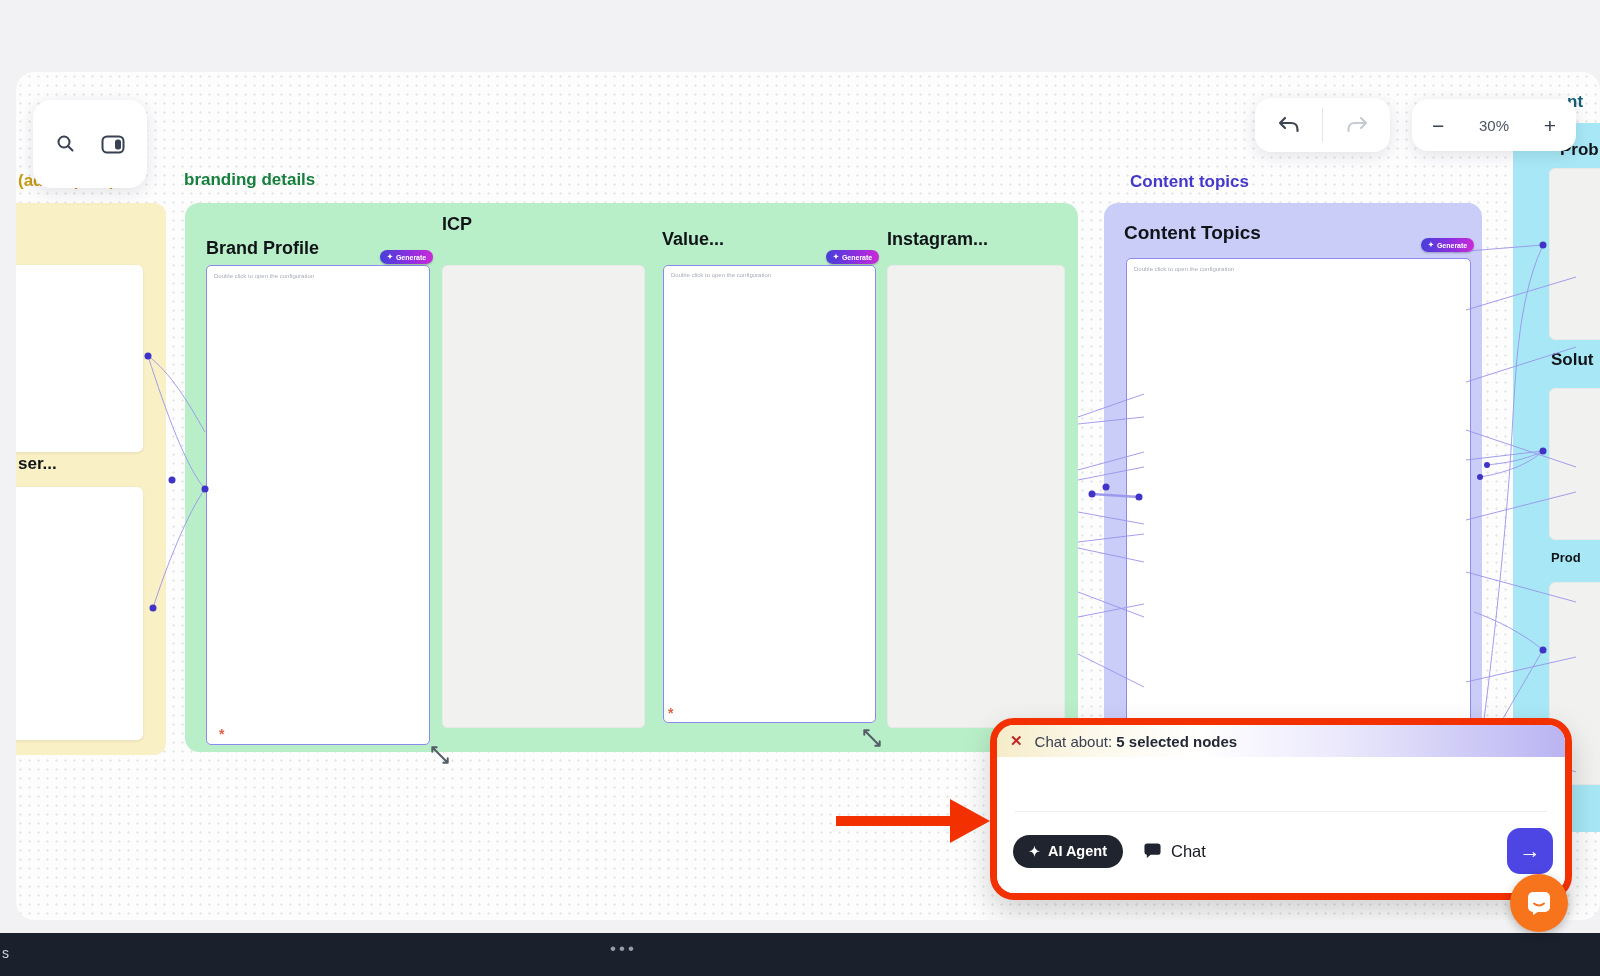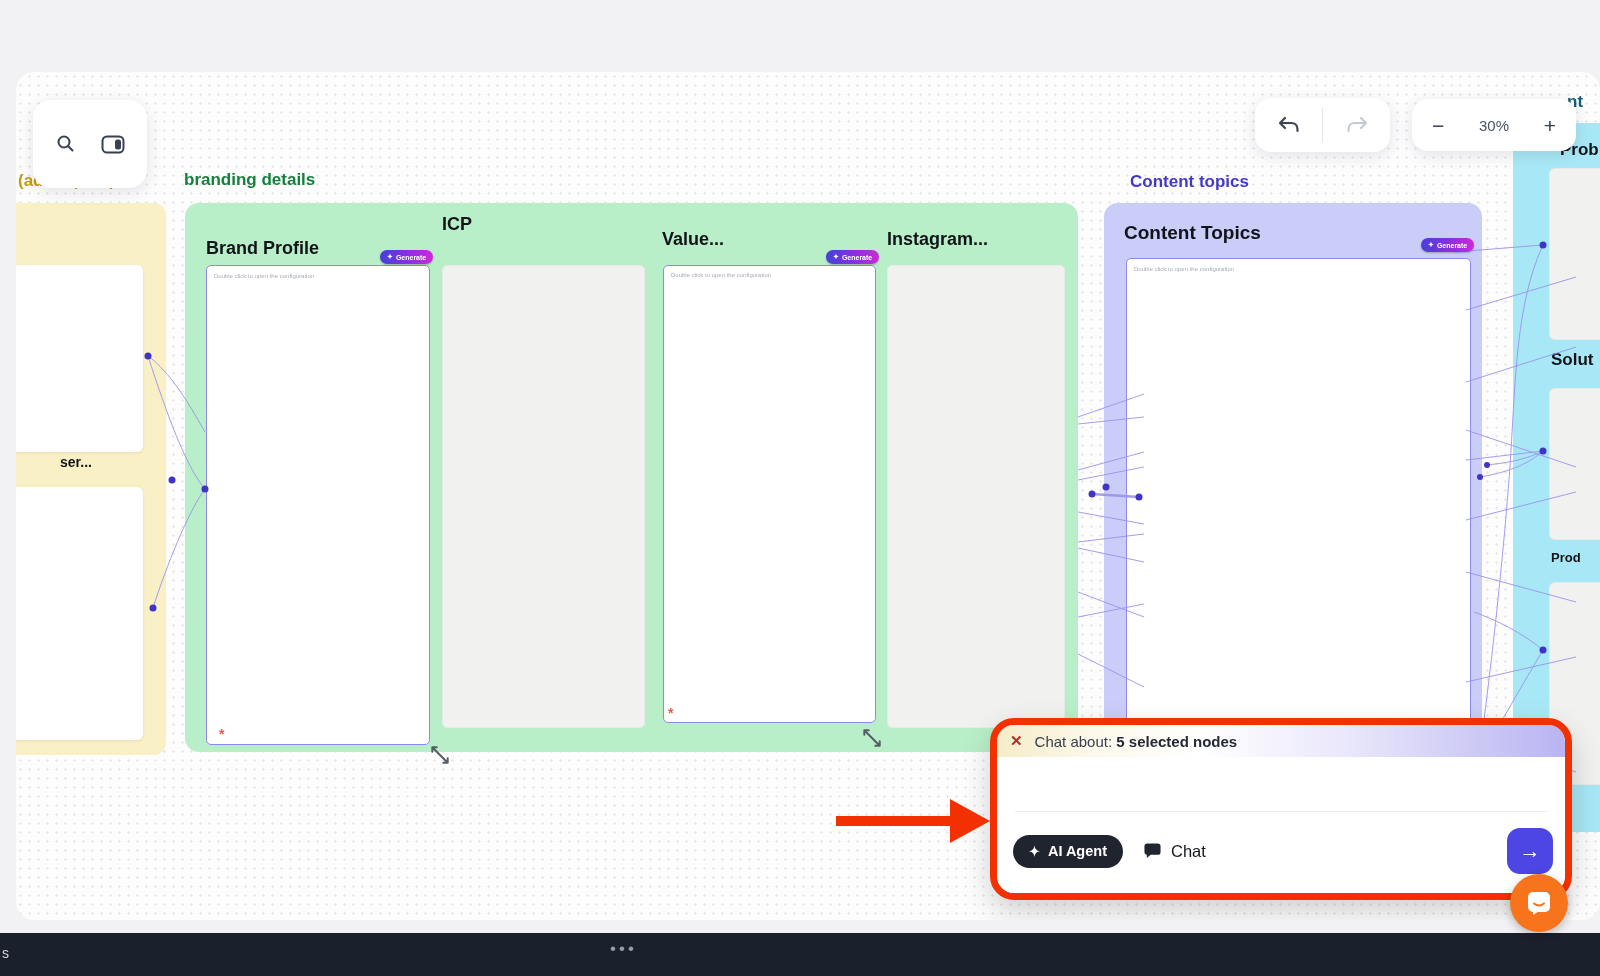--- a/index.html
+++ b/index.html
@@ -30,21 +30,21 @@
   .lbl-content { left:1114px; top:100px; color:#4338ca; }
   .lbl-pipeline{ left:1551px; top:20px;  color:#155e75; font-weight:700; }
 
   
   .card-plain { position:absolute; z-index:2; background:#ffffff; border-radius:6px; box-shadow:0 1px 3px rgba(40,40,60,.10); }
   .node-title { position:absolute; z-index:2; font-size:18px; font-weight:700; color:#101318; white-space:nowrap; }
   .node-white { position:absolute; z-index:2; background:#ffffff; border:1px solid #8f88ee; border-radius:5px; }
   .node-gray  { position:absolute; z-index:2; background:#f1f1f0; border:1px solid #e9e9e7; border-radius:5px; }
   .hint { position:absolute; z-index:3; font-size:6px; color:#a6abb6; white-space:nowrap; }
   .asterisk { position:absolute; z-index:3; font-size:14px; font-weight:700; color:#e0604a; line-height:10px; }
-  .partial-title { position:absolute; z-index:2; font-size:14px; font-weight:700; color:#101318;margin-left:42px; }
+  .partial-title { position:absolute; z-index:2; font-size:17px; font-weight:700; color:#101318; }
 
   .gen-pill { position:absolute; z-index:6; height:14px; border-radius:8px; padding:0 7px;
               display:flex; align-items:center; gap:3px; color:#fff; font-size:7px; font-weight:700;
               background:linear-gradient(90deg,#4640d8,#8b2fe0 55%,#cb2bd6); box-shadow:0 1px 2px rgba(0,0,0,.25); }
   .gen-pill .spark { font-size:7px; }
 
   .resize-arrow { position:absolute; z-index:3; }
 
   
   .wires { position:absolute; left:0; top:0; z-index:4; pointer-events:none; }

